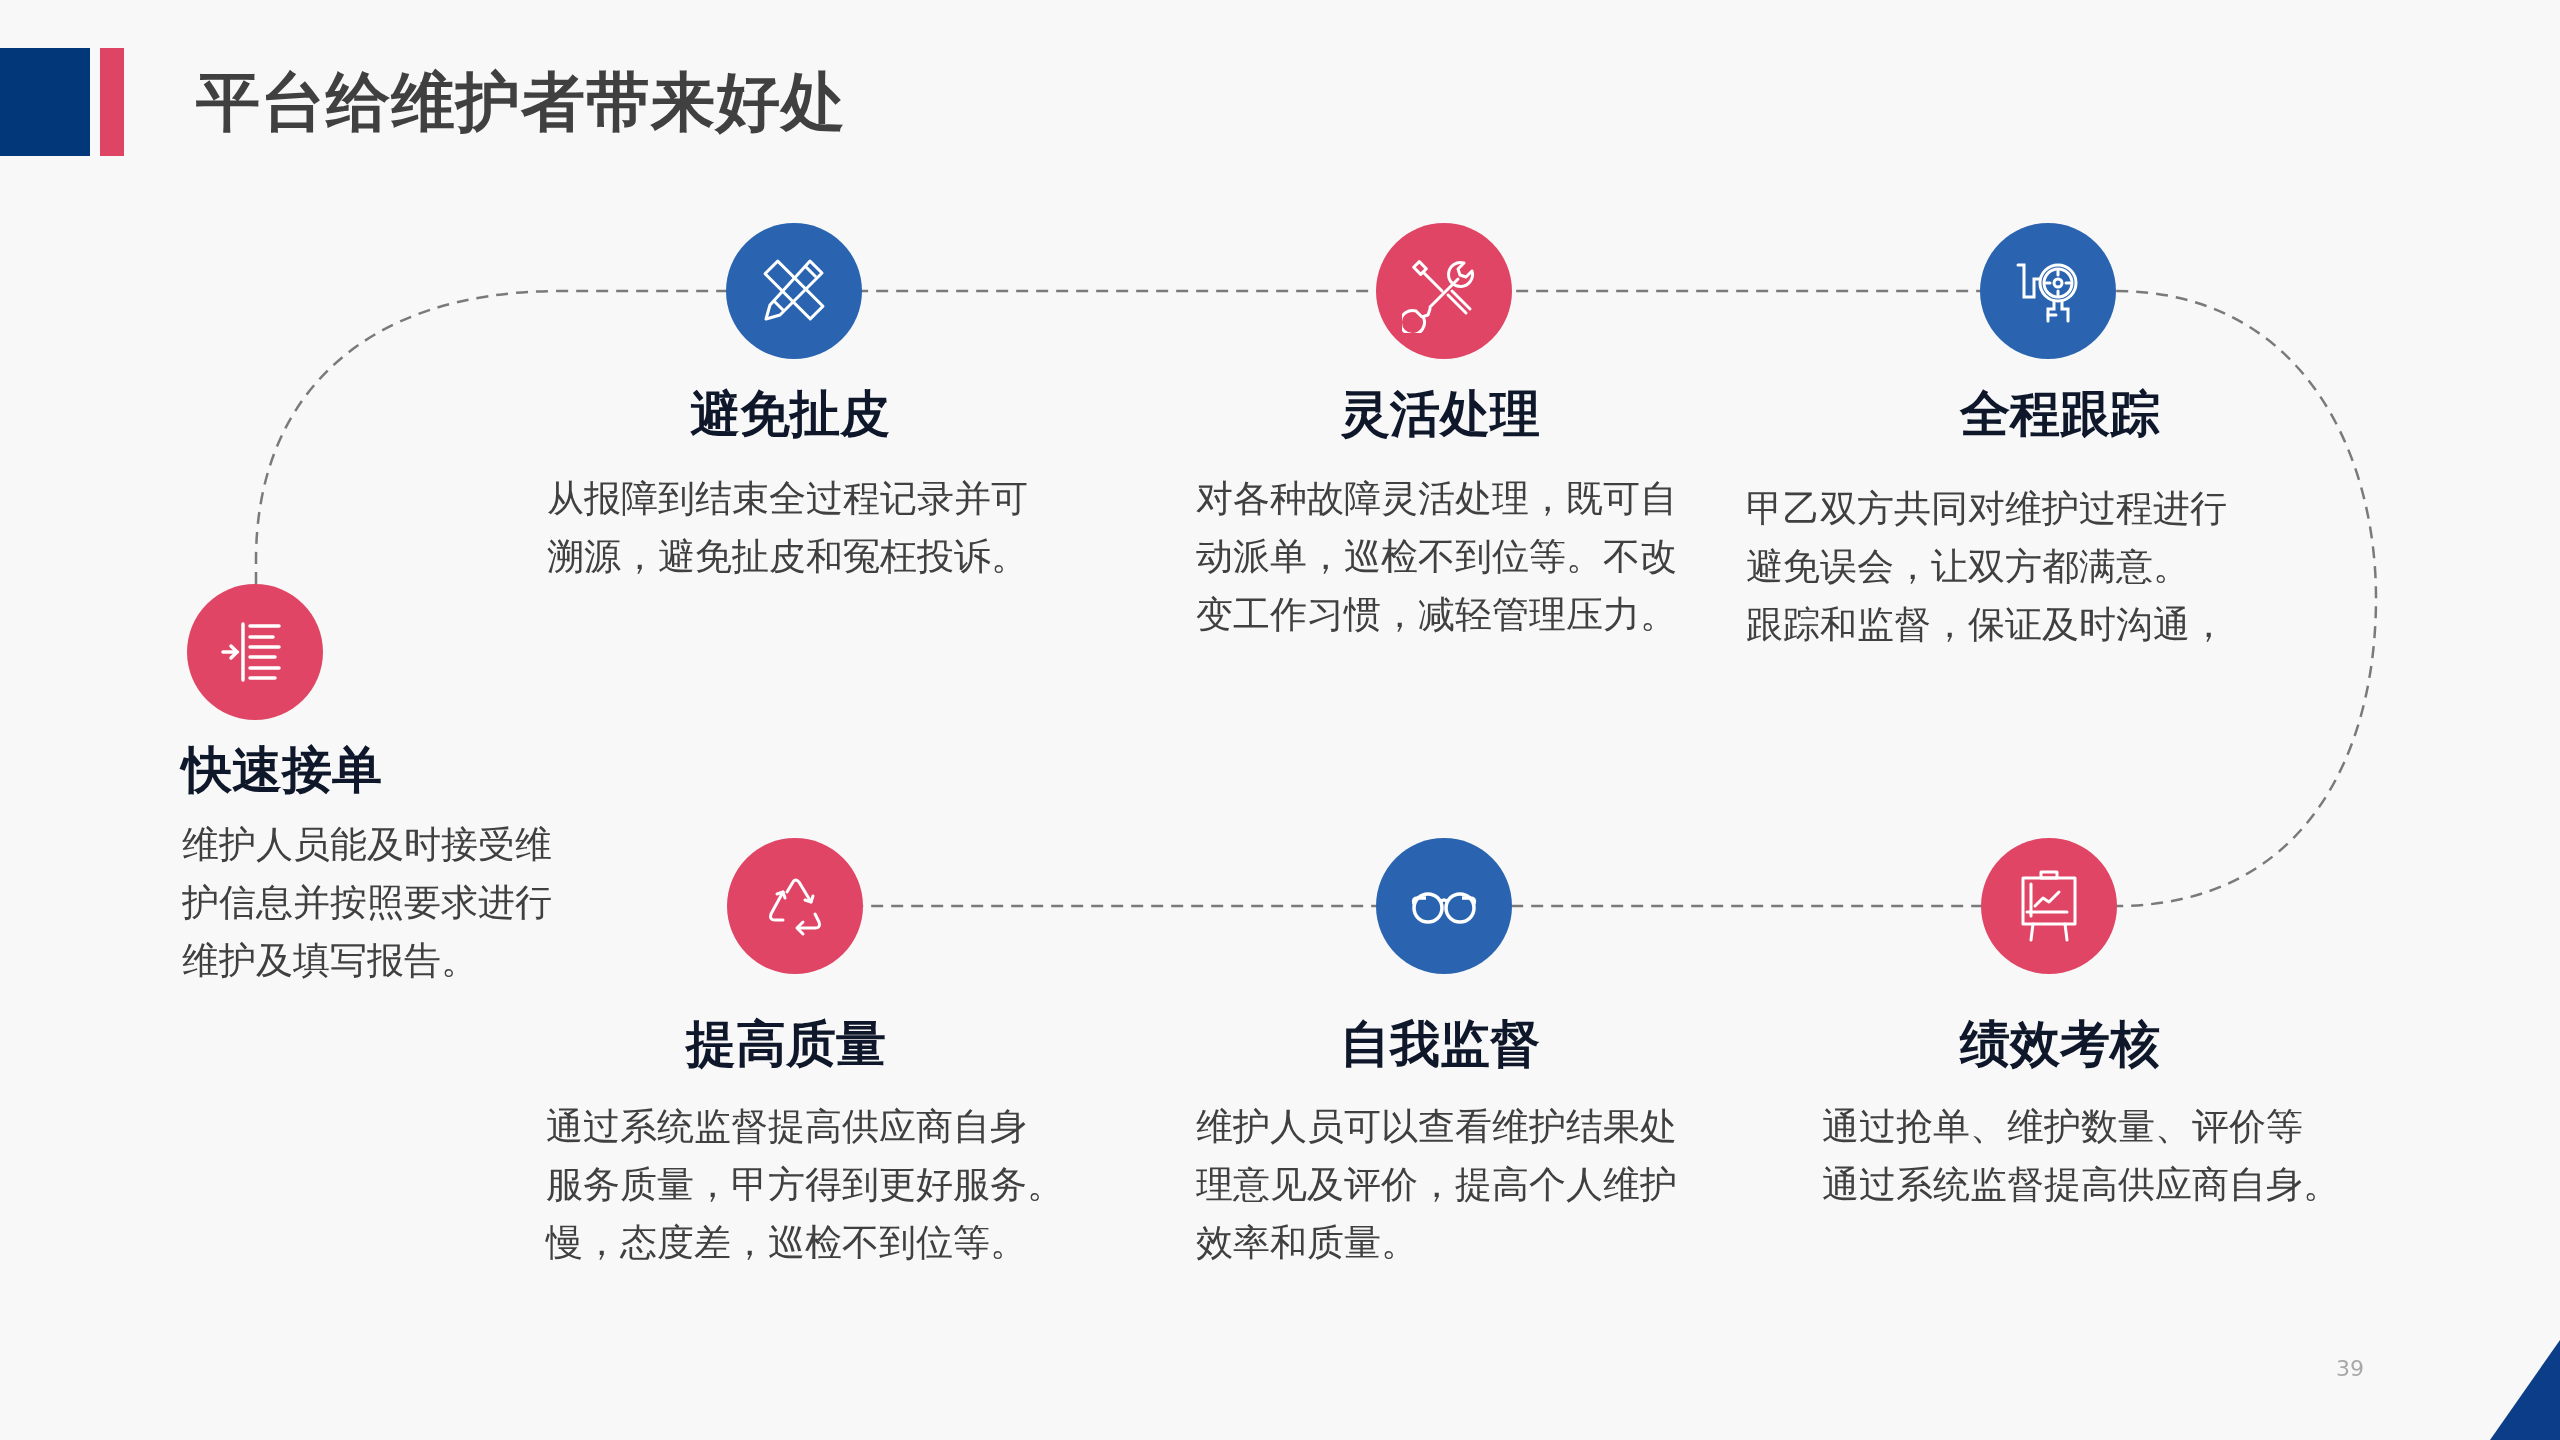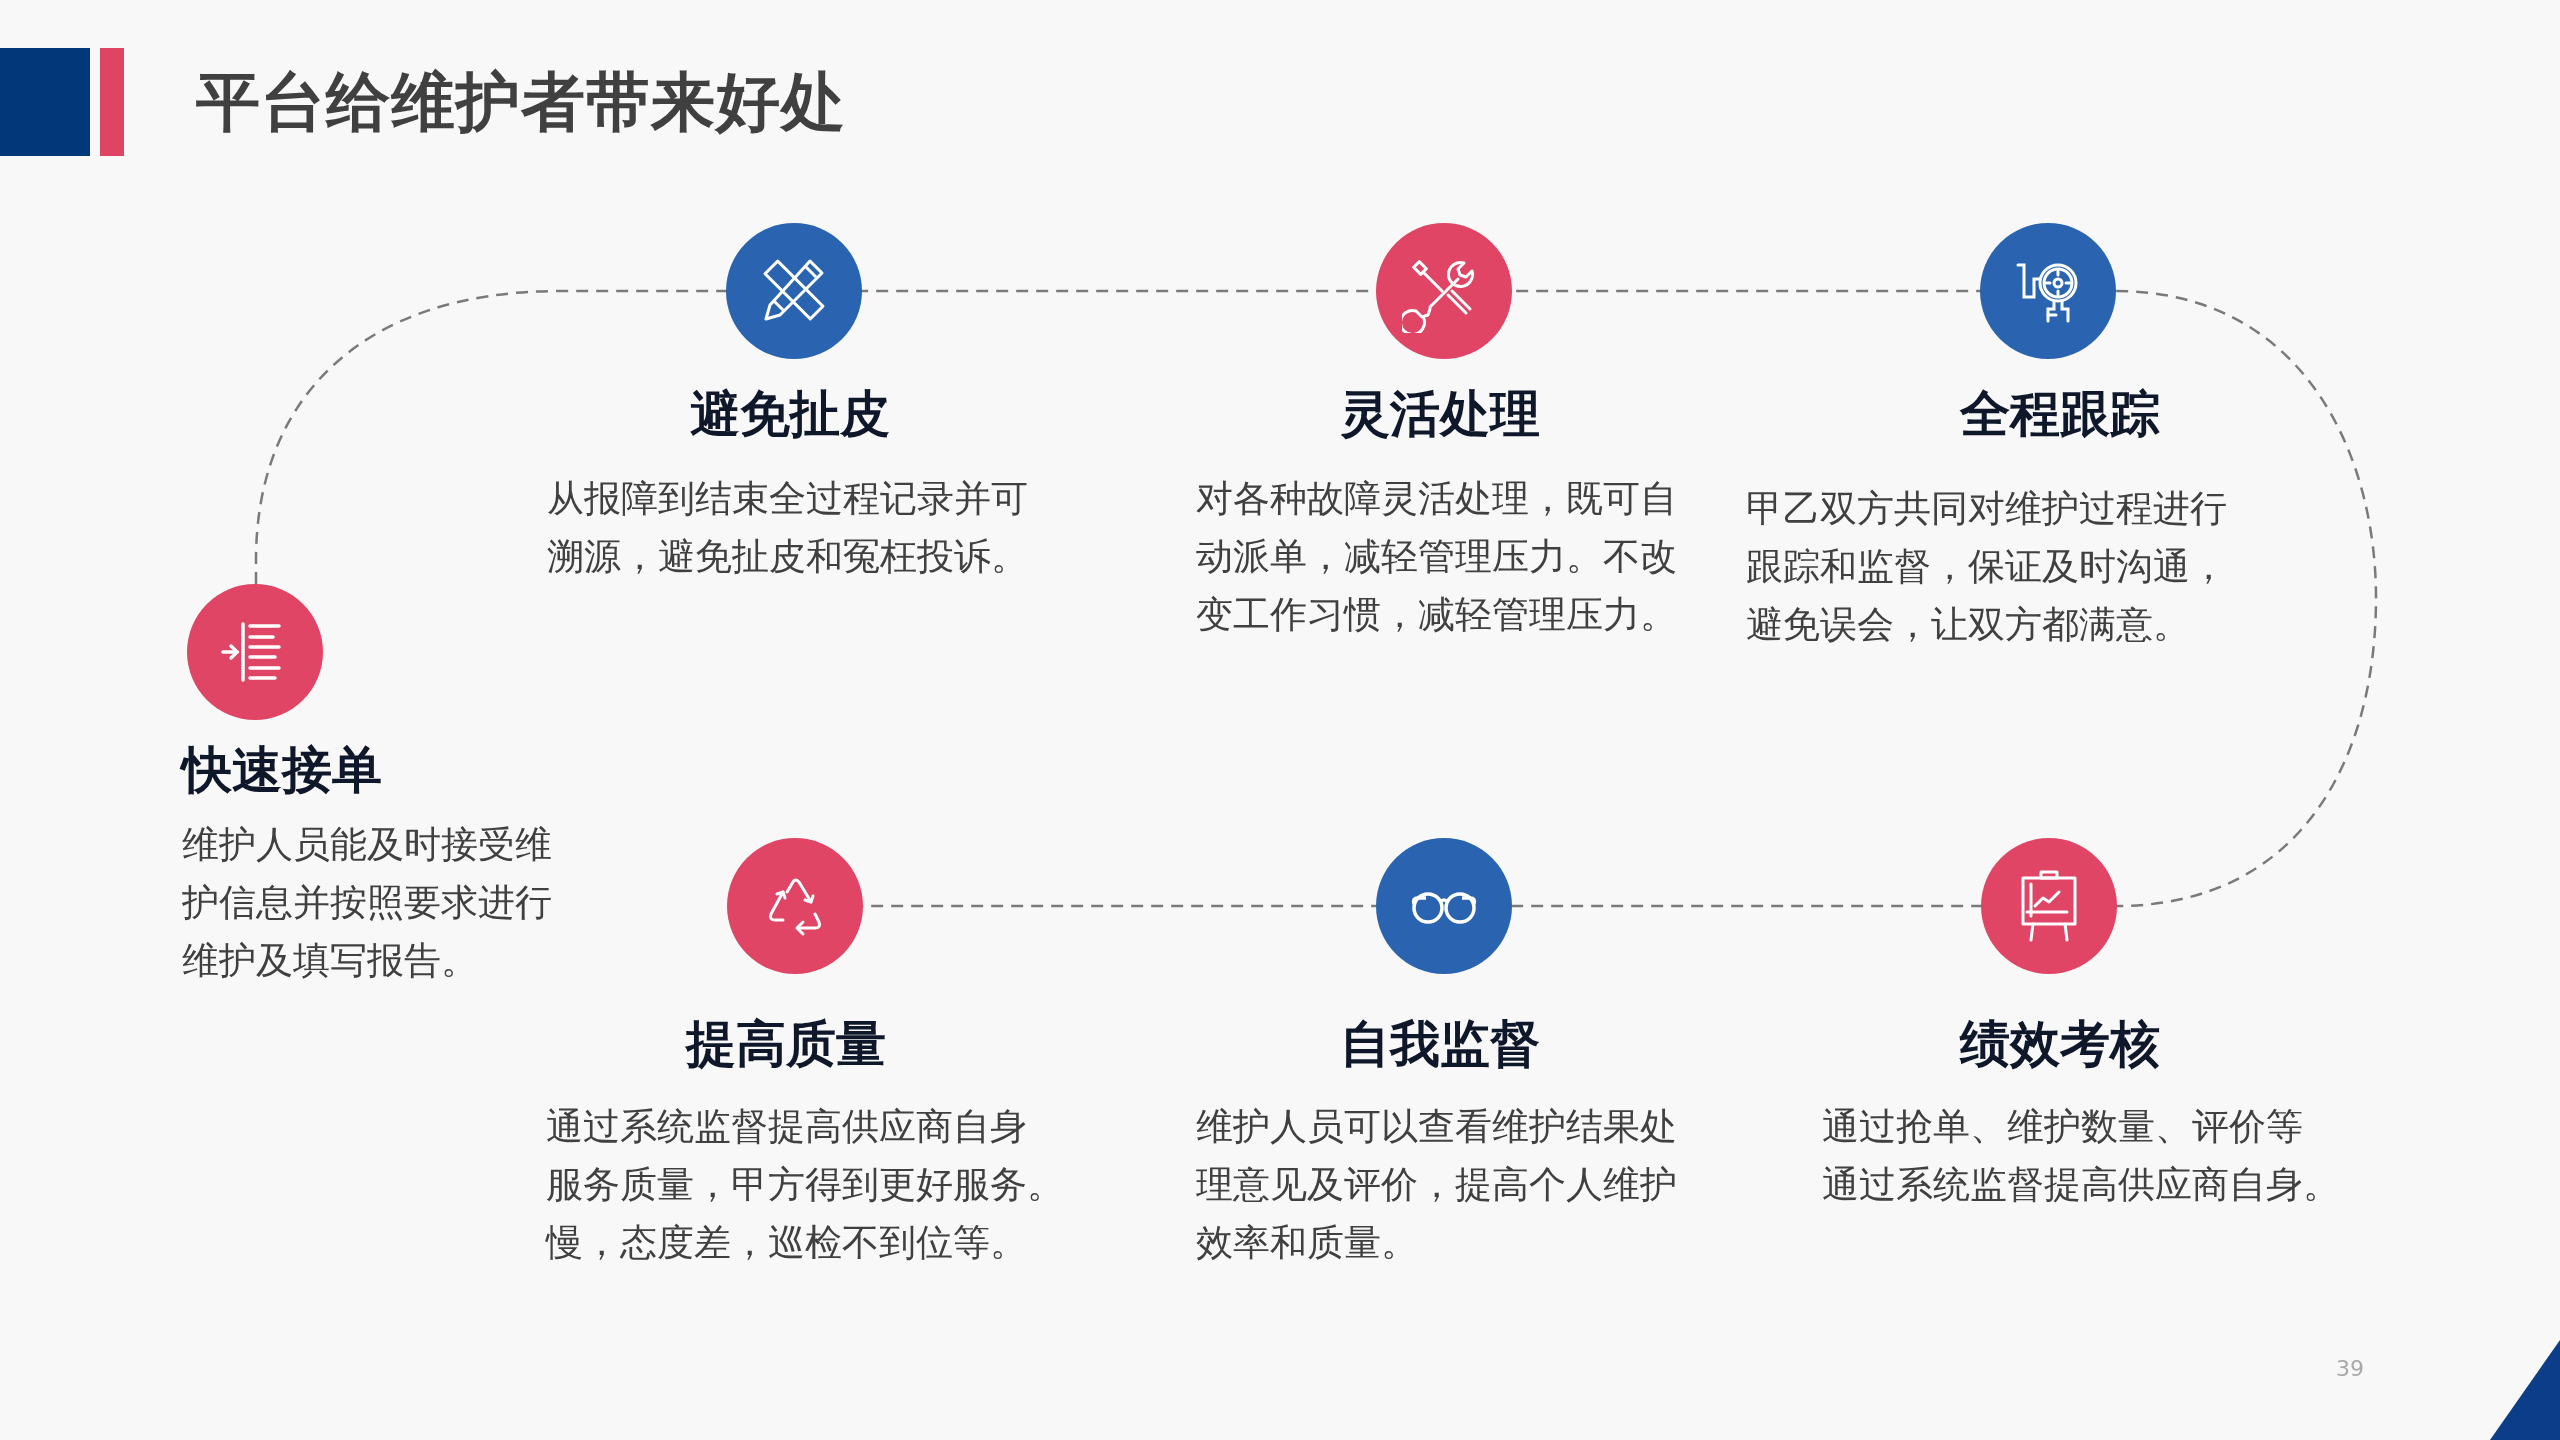--- a/index.html
+++ b/index.html
@@ -72,21 +72,21 @@
     <line x1="46" y1="46" x2="64" y2="64"></line>
       <line x1="50" y1="42" x2="68" y2="60"></line>
     <path d="M62 14 a12 12 0 1 0 8 8 l-6 6 -6 -2 -2 -6 z"></path>
     <line x1="56" y1="30" x2="28" y2="58"></line>
     <path d="M22 70 a12 12 0 1 1 -8 -8 l6 6 6 -2 2 -6"></path>
   </svg>
 </div>
 <div class="heading" style="left:1340px; top:384px;">灵活处理</div>
 <div class="body" style="left:1196px; top:470px;">
   <div>对各种故障灵活处理，既可自</div>
-  <div>动派单，减轻管理压力。不改</div>
+  <div>动派单，巡检不到位等。不改</div>
   <div>变工作习惯，减轻管理压力。</div>
 </div>
 
 <div class="node blue" style="left:1980px; top:223px;">
   <svg viewBox="0 0 84 84" fill="none" stroke="#fff" stroke-width="3" stroke-linecap="round">
     <polyline points="12,16 18,16 18,48 28,48 28,30 34,30"></polyline>
     <circle cx="52" cy="34" r="18"></circle>
       <circle cx="52" cy="34" r="14"></circle>
     <circle cx="52" cy="34" r="4"></circle>
     <line x1="52" y1="22" x2="52" y2="26"></line>
@@ -94,22 +94,22 @@
     <line x1="40" y1="34" x2="44" y2="34"></line>
       <line x1="60" y1="34" x2="64" y2="34"></line>
     <polyline points="48,52 48,60 42,60 42,72"></polyline>
       <polyline points="56,52 56,60 62,60 62,72"></polyline>
     <line x1="42" y1="66" x2="50" y2="66"></line>
   </svg>
 </div>
 <div class="heading" style="left:1960px; top:384px;">全程跟踪</div>
 <div class="body" style="left:1746px; top:470px;margin-top:10px;">
   <div>甲乙双方共同对维护过程进行</div>
+  <div>避免误会，让双方都满意。</div>
   <div>跟踪和监督，保证及时沟通，</div>
-  <div>避免误会，让双方都满意。</div>
 </div>
 
 <div class="node pink" style="left:727px; top:838px;">
   <svg viewBox="0 0 84 84" fill="none" stroke="#fff" stroke-width="3" stroke-linecap="round" stroke-linejoin="round">
     <path d="M34 28 L40 18 Q42 14 46 18 L58 38"></path>
       <polyline points="52,36 58,38 60,32"></polyline>
     <path d="M30 28 L18 50 Q16 56 22 56 L30 56"></path>
       <polyline points="24,30 30,28 32,34"></polyline>
     <path d="M46 64 L62 64 Q68 64 66 58 L62 50"></path>
       <polyline points="50,58 44,64 50,70"></polyline>

